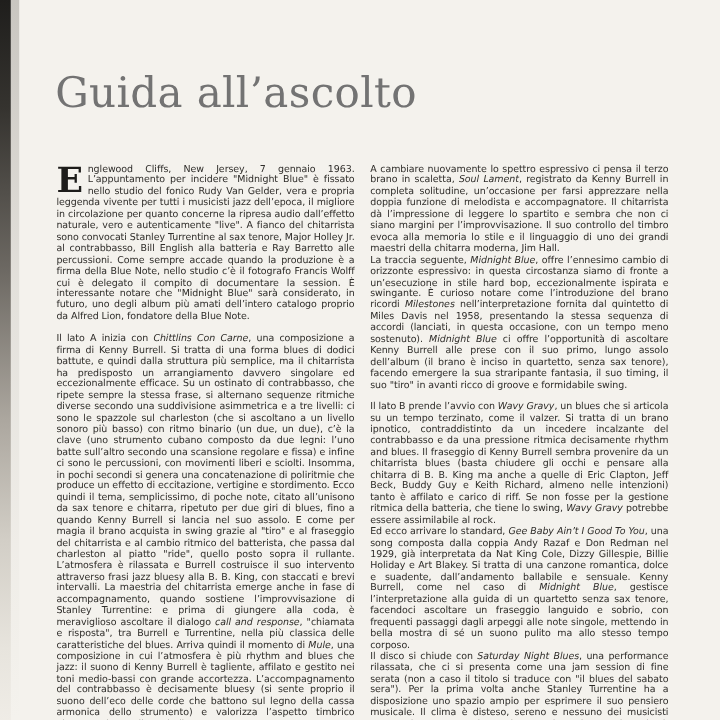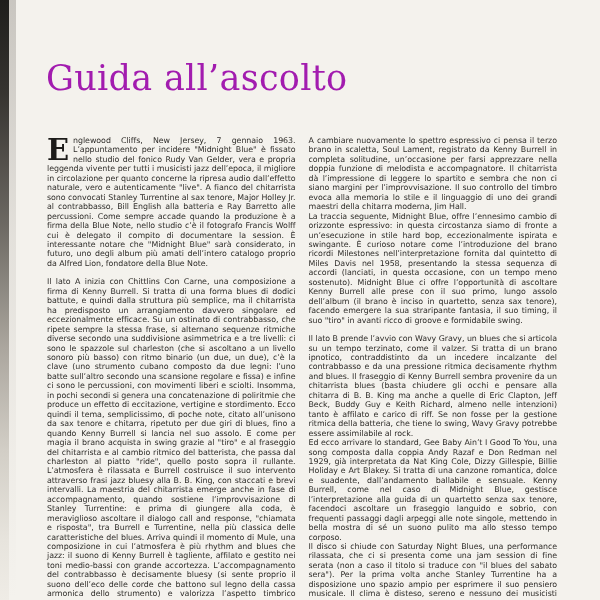--- a/index.html
+++ b/index.html
@@ -26,34 +26,34 @@
     position:absolute; left:47px; top:136px; width:510px;
     display:flex; gap:13px;
   }
   .col {
     flex:1 1 0; font-size:7.9px; line-height:9.45px;
     text-align:justify; letter-spacing:-0.05px;
   }
   .col p { margin:0; }
   .block { margin:0; }
   .block + .block { margin-top:9px; }
-  .em { }
+  .em { font-style:italic; }
   .dropcap {
     float:left; font-family:"DejaVu Serif","Liberation Serif",serif;
     font-weight:700; font-size:29px; line-height:25px;
     padding:2px 4px 0 0; color:#1d1c1a;
   }
 </style>
 </head>
 <body>
 
 <div class="page" style="background: rgb(244, 242, 237); color: rgb(47, 45, 42);">
   <div class="edge"></div>
   <div class="edge-soft"></div>
-  <h1 class="title" style="color: #a21caf; text-align: center;">Guida all’ascolto</h1>
+  <h1 class="title" style="color: #737373; text-align: center;">Guida all’ascolto</h1>
   <div class="columns">
     <div class="col">
         <div class="block">
           <p><span class="dropcap">E</span><span>nglewood Cliffs, New Jersey, 7 gennaio 1963. L’appuntamento per incidere "Midnight Blue" è fissato nello studio del fonico Rudy Van Gelder, vera e propria leggenda vivente per tutti i musicisti jazz dell’epoca, il migliore in circolazione per quanto concerne la ripresa audio dall’effetto naturale, vero e autenticamente "live". A fianco del chitarrista sono convocati Stanley Turrentine al sax tenore, Major Holley Jr. al contrabbasso, Bill English alla batteria e Ray Barretto alle percussioni. Come sempre accade quando la produzione è a firma della Blue Note, nello studio c’è il fotografo Francis Wolff cui è delegato il compito di documentare la session. È interessante notare che "Midnight Blue" sarà considerato, in futuro, uno degli album più amati dell’intero catalogo proprio da Alfred Lion, fondatore della Blue Note.</span></p>
         </div>
         <div class="block">
           <p><span>Il lato A inizia con </span><span class="em">Chittlins Con Carne</span><span>, una composizione a firma di Kenny Burrell. Si tratta di una forma blues di dodici battute, e quindi dalla struttura più semplice, ma il chitarrista ha predisposto un arrangiamento davvero singolare ed eccezionalmente efficace. Su un ostinato di contrabbasso, che ripete sempre la stessa frase, si alternano sequenze ritmiche diverse secondo una suddivisione asimmetrica e a tre livelli: ci sono le spazzole sul charleston (che si ascoltano a un livello sonoro più basso) con ritmo binario (un due, un due), c’è la clave (uno strumento cubano composto da due legni: l’uno batte sull’altro secondo una scansione regolare e fissa) e infine ci sono le percussioni, con movimenti liberi e sciolti. Insomma, in pochi secondi si genera una concatenazione di poliritmie che produce un effetto di eccitazione, vertigine e stordimento. Ecco quindi il tema, semplicissimo, di poche note, citato all’unisono da sax tenore e chitarra, ripetuto per due giri di blues, fino a quando Kenny Burrell si lancia nel suo assolo. E come per magia il brano acquista in swing grazie al "tiro" e al fraseggio del chitarrista e al cambio ritmico del batterista, che passa dal charleston al piatto "ride", quello posto sopra il rullante. L’atmosfera è rilassata e Burrell costruisce il suo intervento attraverso frasi jazz bluesy alla B. B. King, con staccati e brevi intervalli. La maestria del chitarrista emerge anche in fase di accompagnamento, quando sostiene l’improvvisazione di Stanley Turrentine: e prima di giungere alla coda, è meraviglioso ascoltare il dialogo </span><span class="em">call and response</span><span>, "chiamata e risposta", tra Burrell e Turrentine, nella più classica delle caratteristiche del blues. Arriva quindi il momento di </span><span class="em">Mule</span><span>, una composizione in cui l’atmosfera è più rhythm and blues che jazz: il suono di Kenny Burrell è tagliente, affilato e gestito nei toni medio-bassi con grande accortezza. L’accompagnamento del contrabbasso è decisamente bluesy (si sente proprio il suono dell’eco delle corde che battono sul legno della cassa armonica dello strumento) e valorizza l’aspetto timbrico piuttosto che quello melodico.</span></p>
         </div>
       </div>
     <div class="col">

